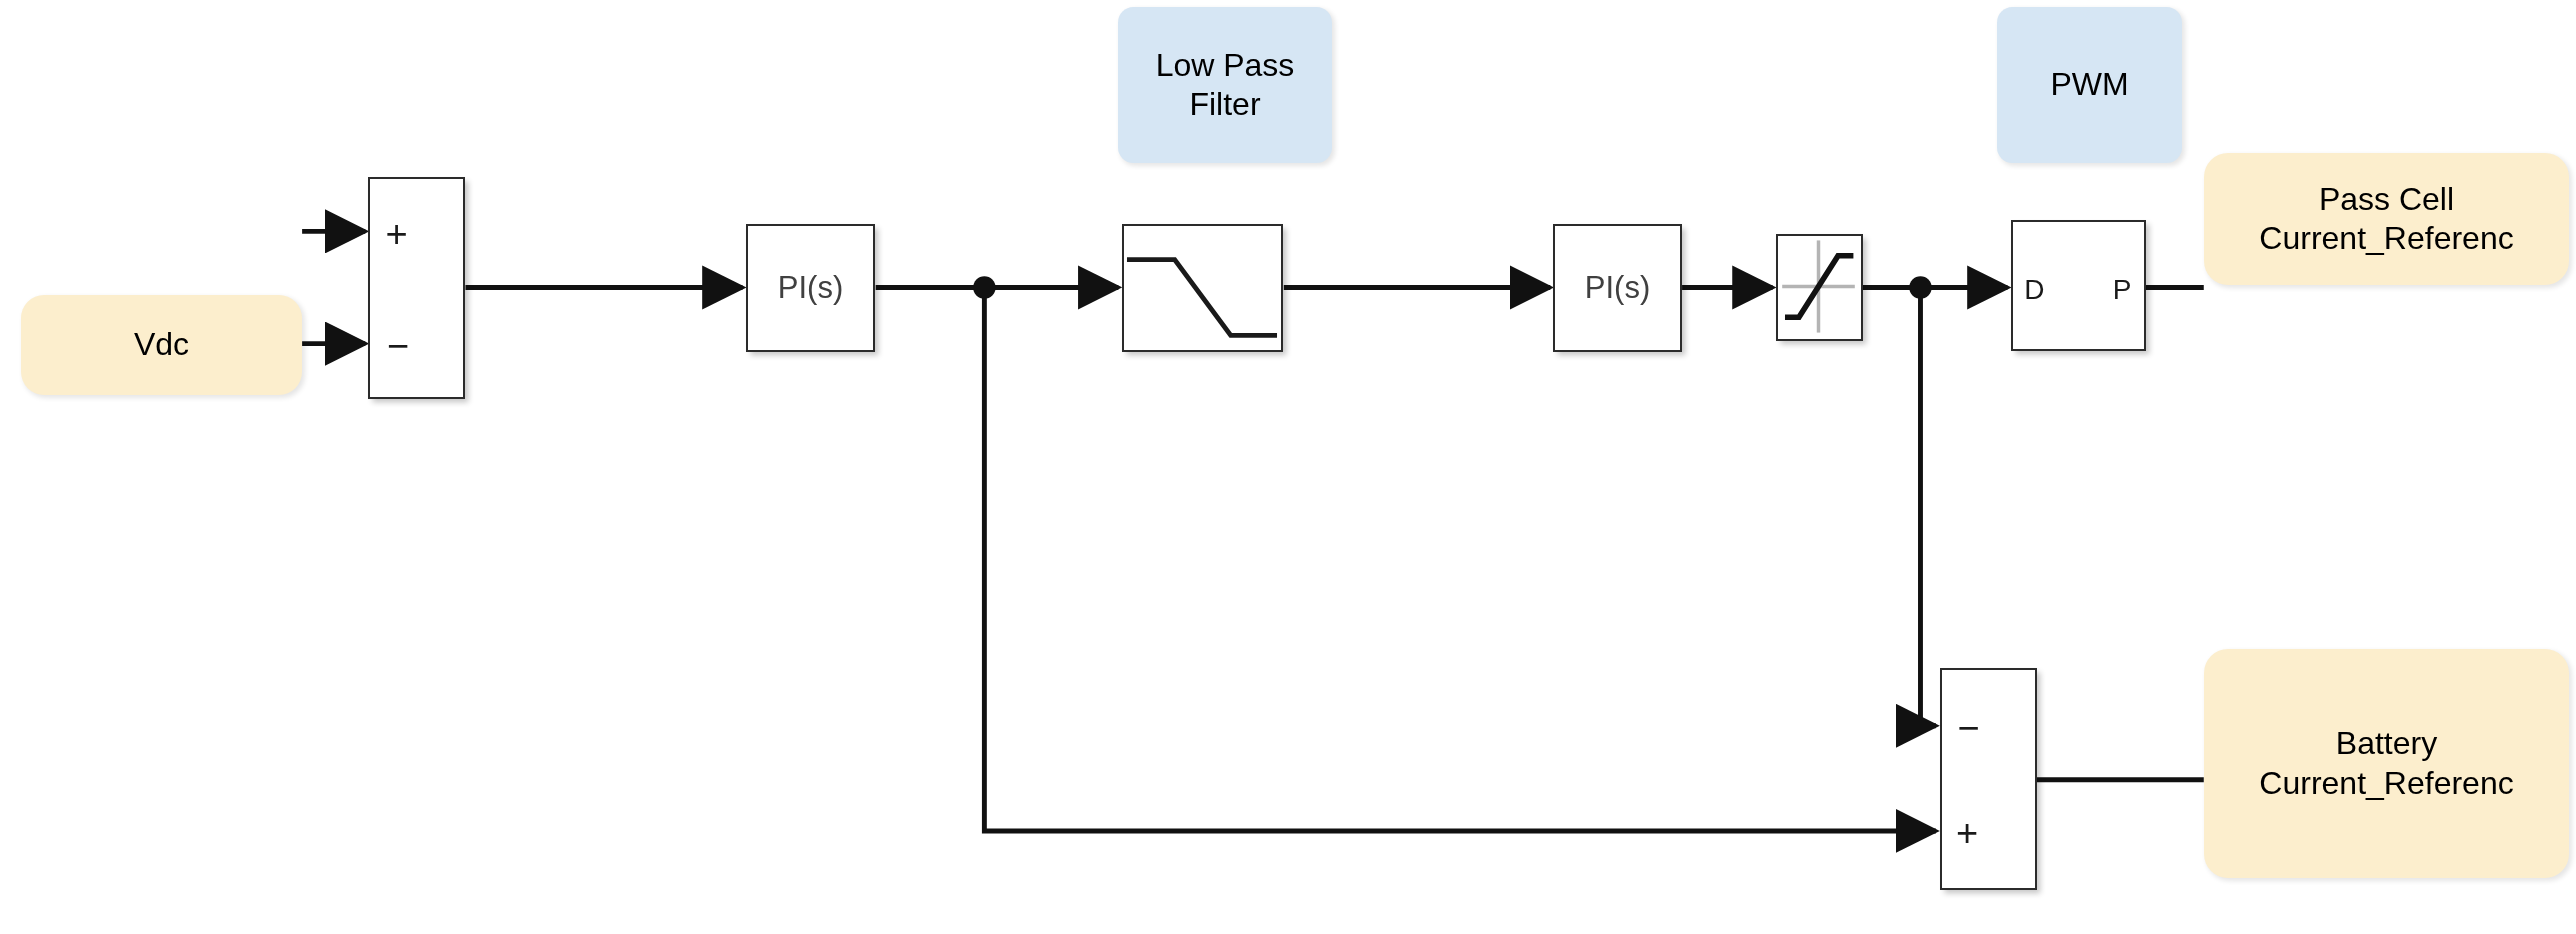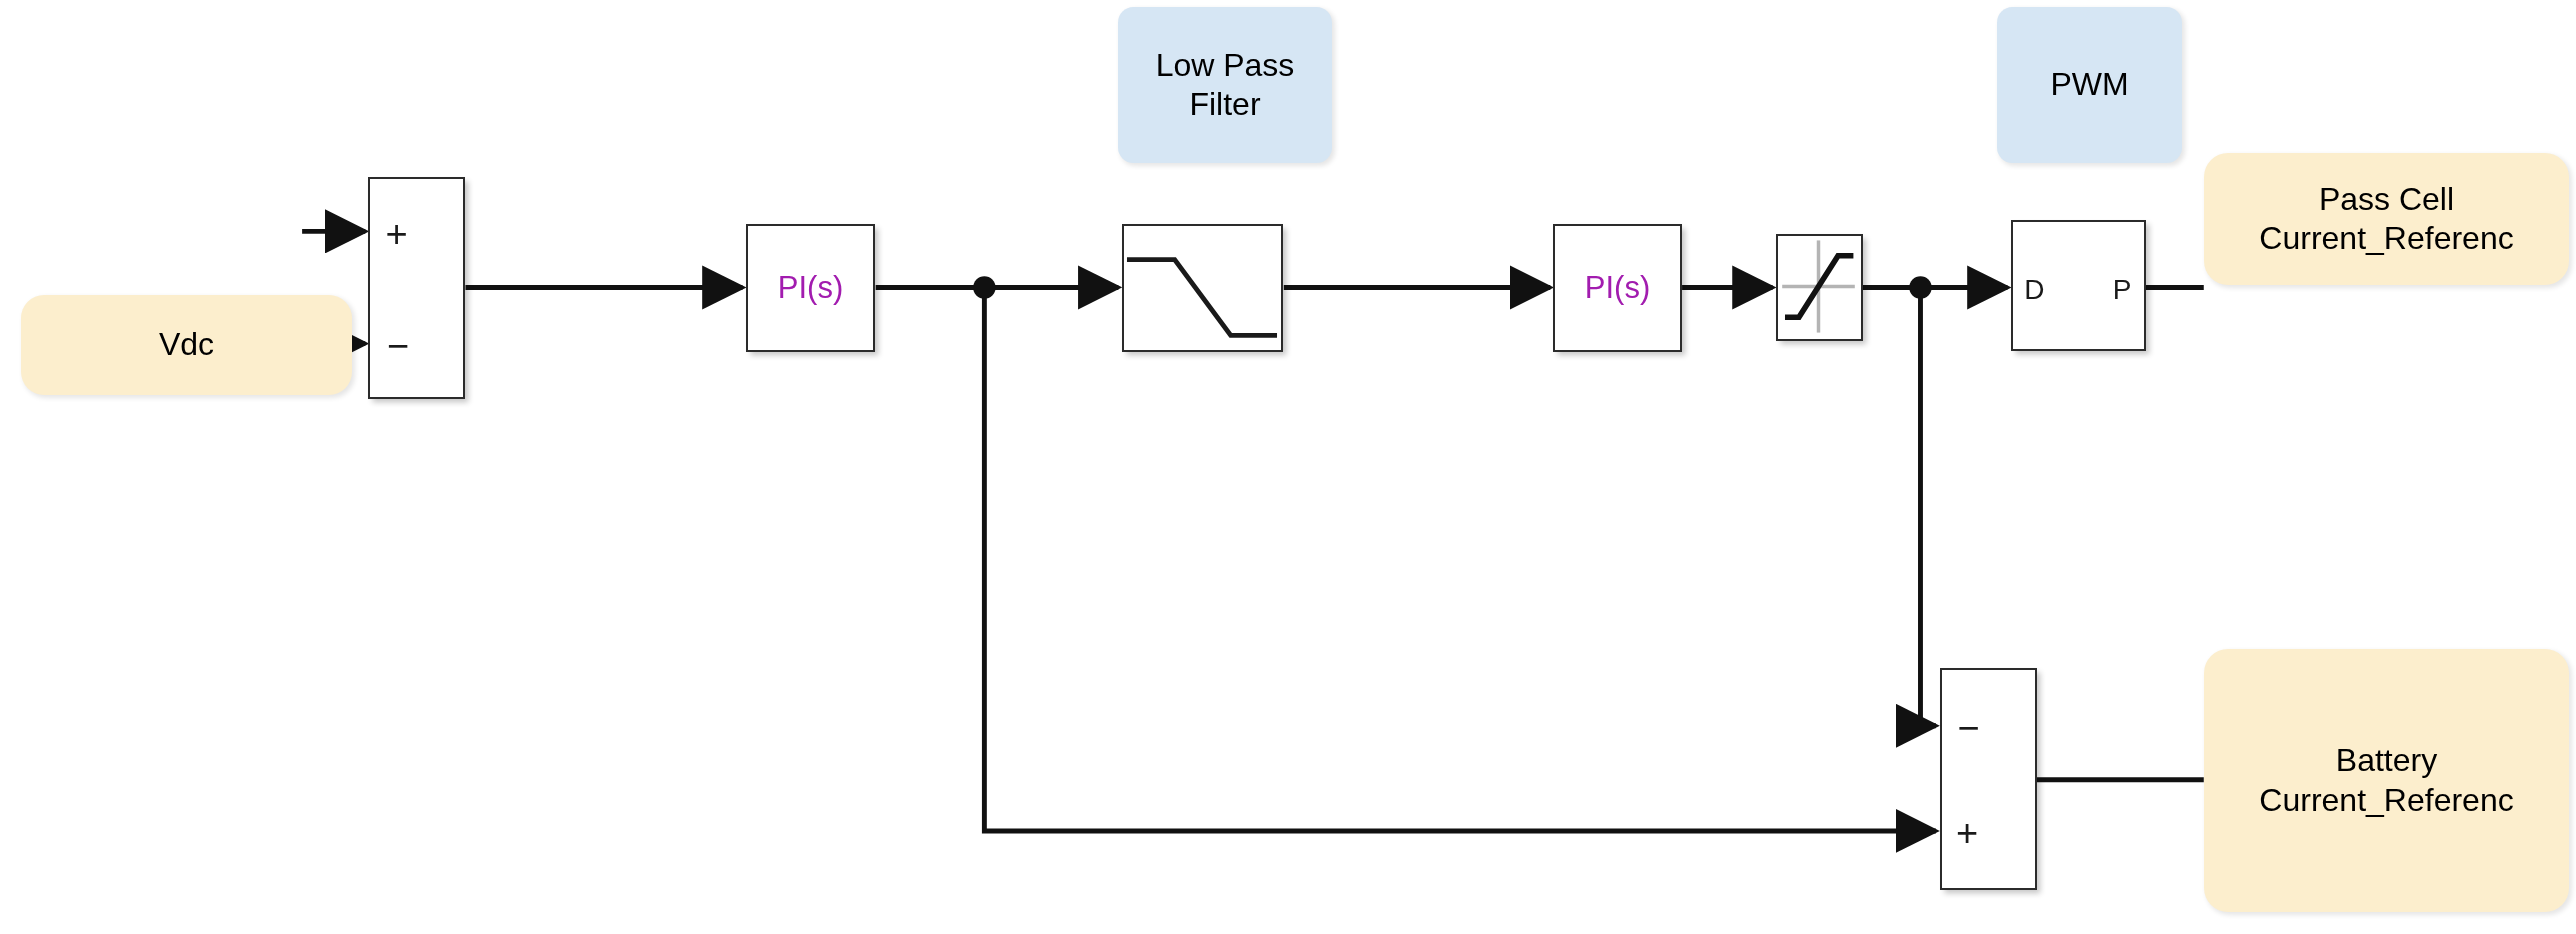--- a/index.html
+++ b/index.html
@@ -48,21 +48,21 @@
     box-sizing: border-box;
     background: #ffffff;
     border: 2.8px solid #2b2b2b;
     box-shadow: 3.5px 4.2px 5.6px rgba(0,0,0,0.22);
   }
   .blk-label {
     position: absolute;
     left: 0; right: 0; top: 50%;
     transform: translateY(-50%);
     text-align: center;
-    color: #a21caf;
+    color: #404040;
     font-size: 31px;
   }
   .sum-sign {
     position: absolute;
     color: #1a1a1a;
     font-size: 38px;
     line-height: 1;
     transform: translateY(-50%);
   }
   .port-label {
@@ -108,21 +108,21 @@
       <line x1="3058" y1="410" x2="3142" y2="410"></line>
 
       <line x1="2903" y1="1112" x2="3142" y2="1112"></line>
     </g>
 
     <circle cx="1403" cy="410" r="16" fill="#111111"></circle>
     <circle cx="2738" cy="410" r="16" fill="#111111"></circle>
   </svg>
 
 
-  <div class="tag tag-signal" style="left:21px; top:295px; width:331px; height:100px; font-size:32px;border-radius:23px;">
+  <div class="tag tag-signal" style="left:21px; top:295px; width:281px; height:100px; font-size:32px;border-radius:23px;">
     <span>Vdc</span>
   </div>
 
   <div class="tag tag-note" style="left:1997px; top:7px; width:185px; height:156px; font-size:32px;">
     <span>PWM</span>
   </div>
 
   <div class="tag tag-note" style="left:1118px; top:7px; width:214px; height:156px; font-size:32px; flex-direction:column;">
     <span>Low Pass</span>
     <span>Filter</span>
@@ -163,19 +163,19 @@
   <div class="blk" style="left:1940px; top:668px; width:97px; height:222px;">
     <span class="sum-sign" style="left:15.4px; top:58px;">−</span>
     <span class="sum-sign" style="left:14px; top:163px;">+</span>
   </div>
 
   <div class="tag tag-signal" style="left:2204px; top:153px; width:365px; height:132px; font-size:32px; flex-direction:column;">
     <span>Pass Cell</span>
     <span>Current_Referenc</span>
   </div>
 
-  <div class="tag tag-signal" style="left:2204px; top:649px; width:365px; height:263px; font-size:32px; flex-direction:column;">
+  <div class="tag tag-signal" style="left:2204px; top:649px; width:365px; height:229px; font-size:32px; flex-direction:column;">
     <span>Battery</span>
     <span>Current_Referenc</span>
   </div>
 
 </div>
 
 
 </body></html>

